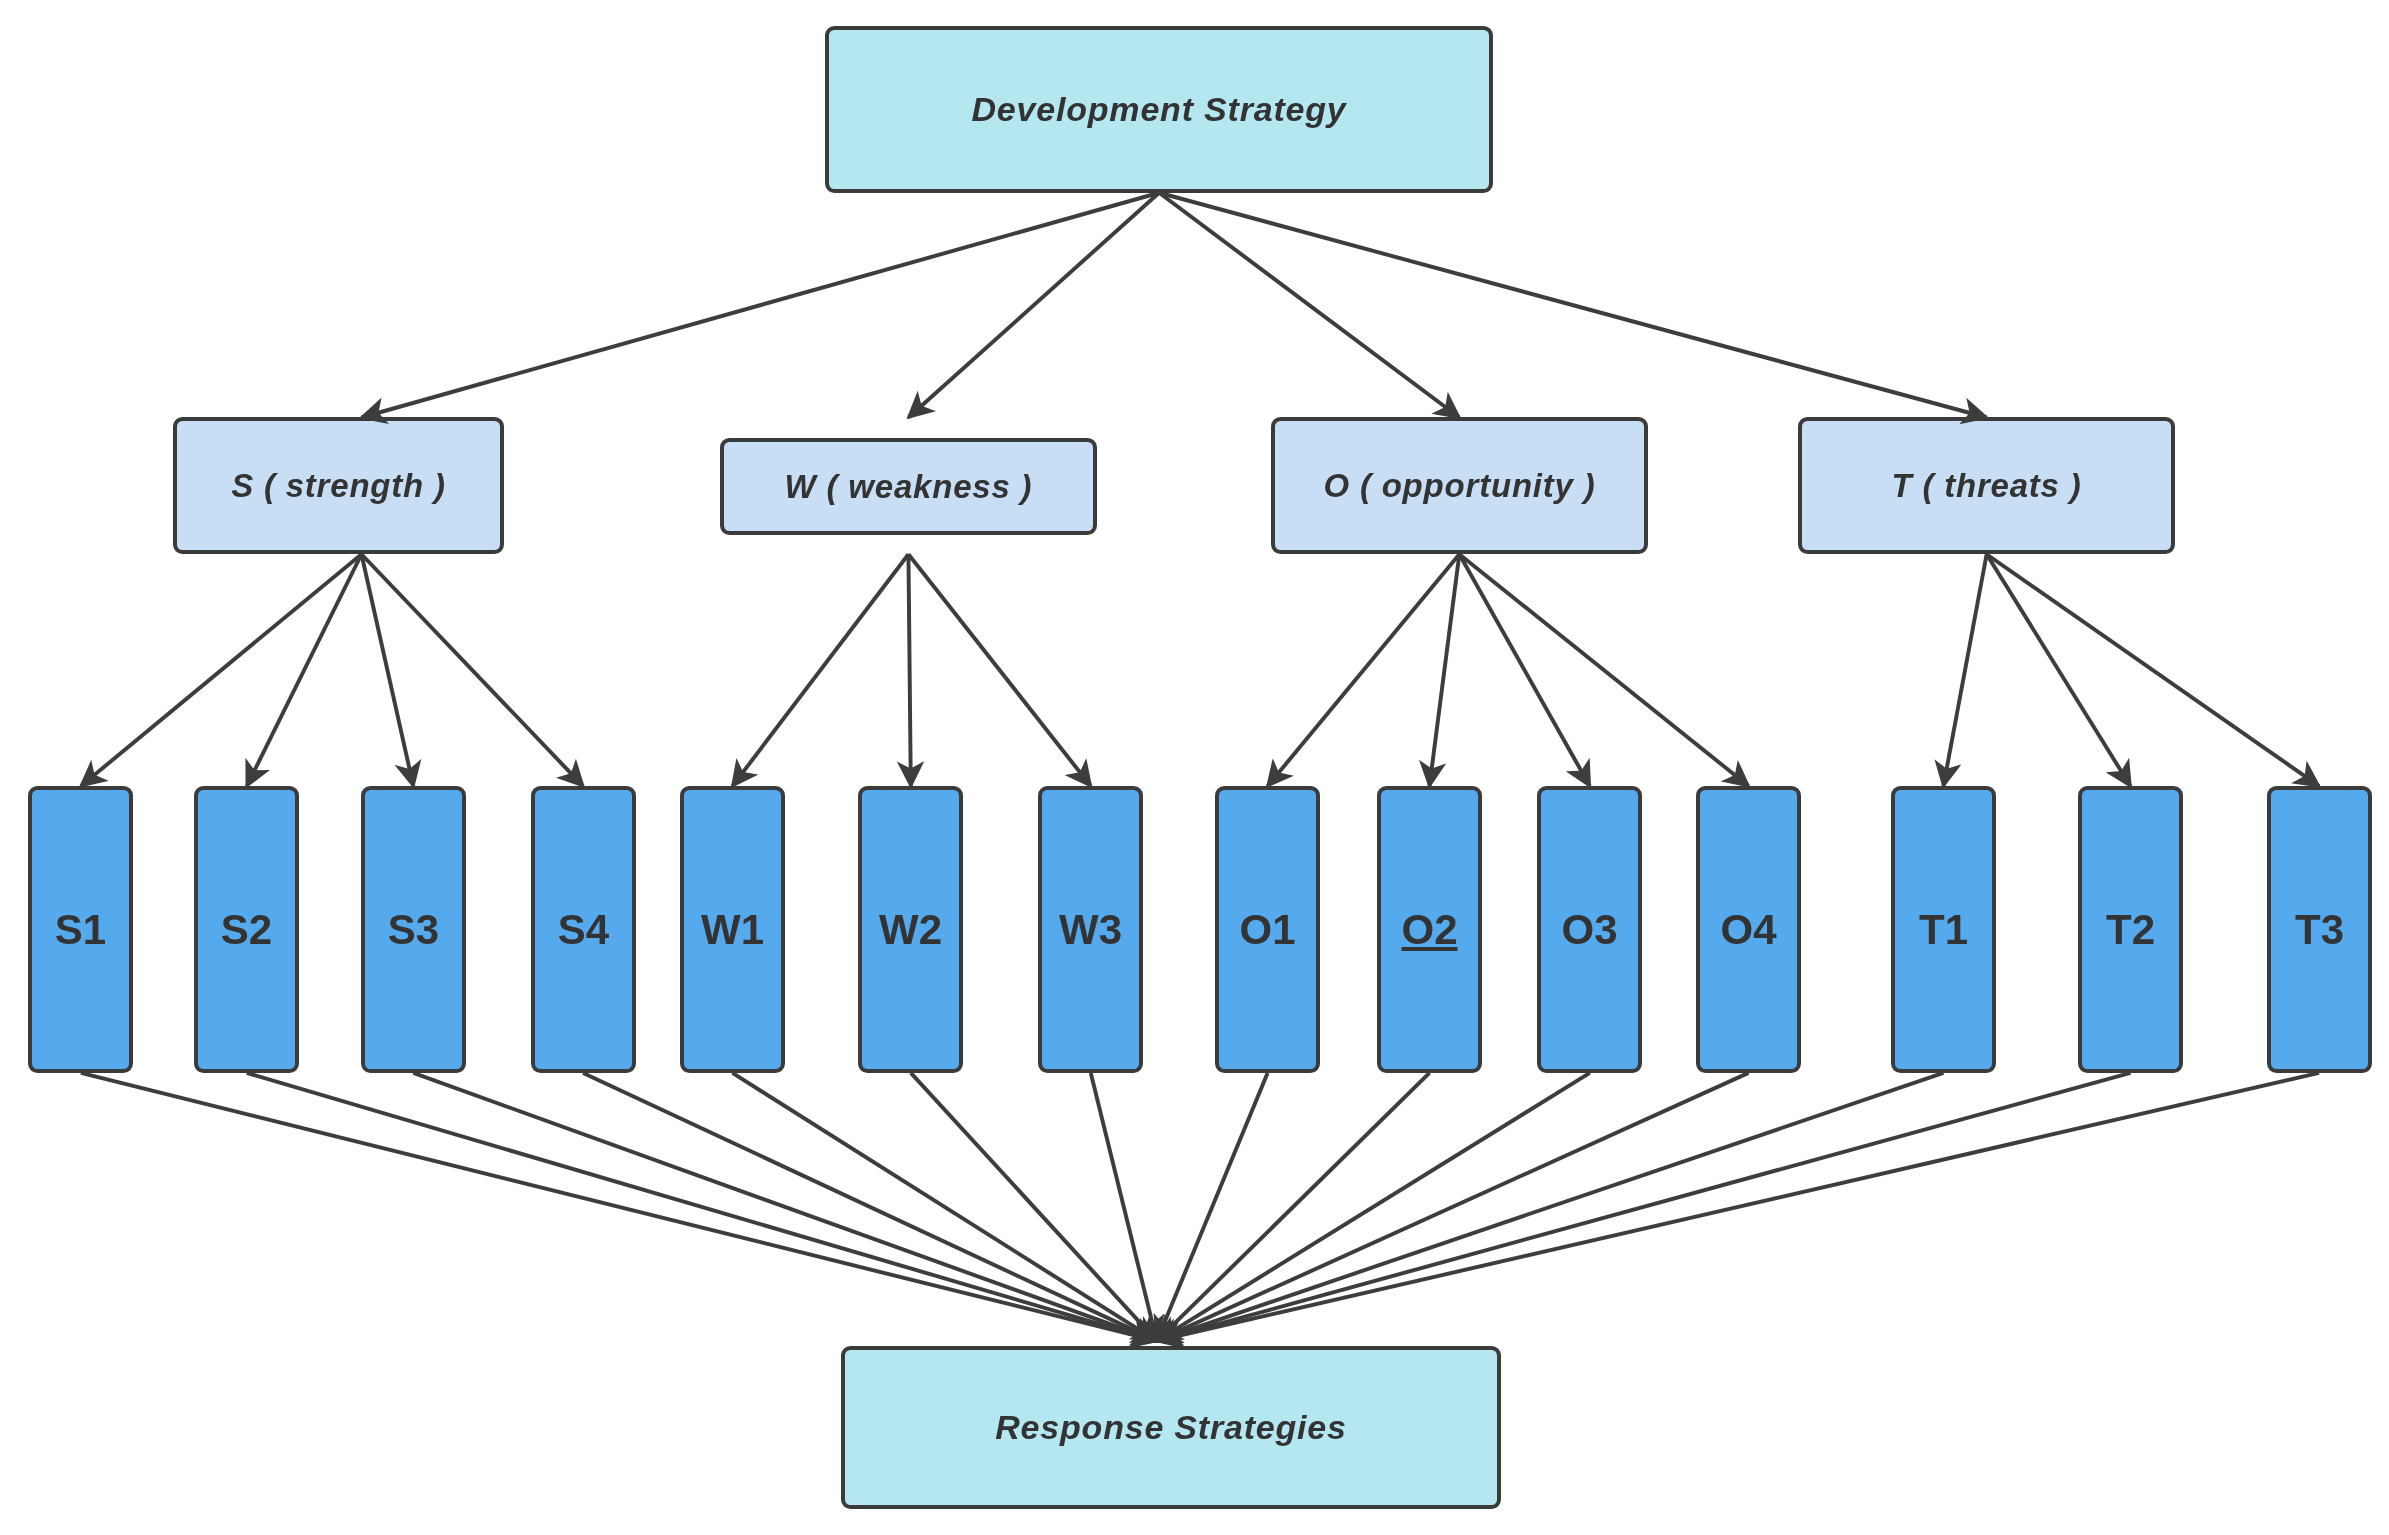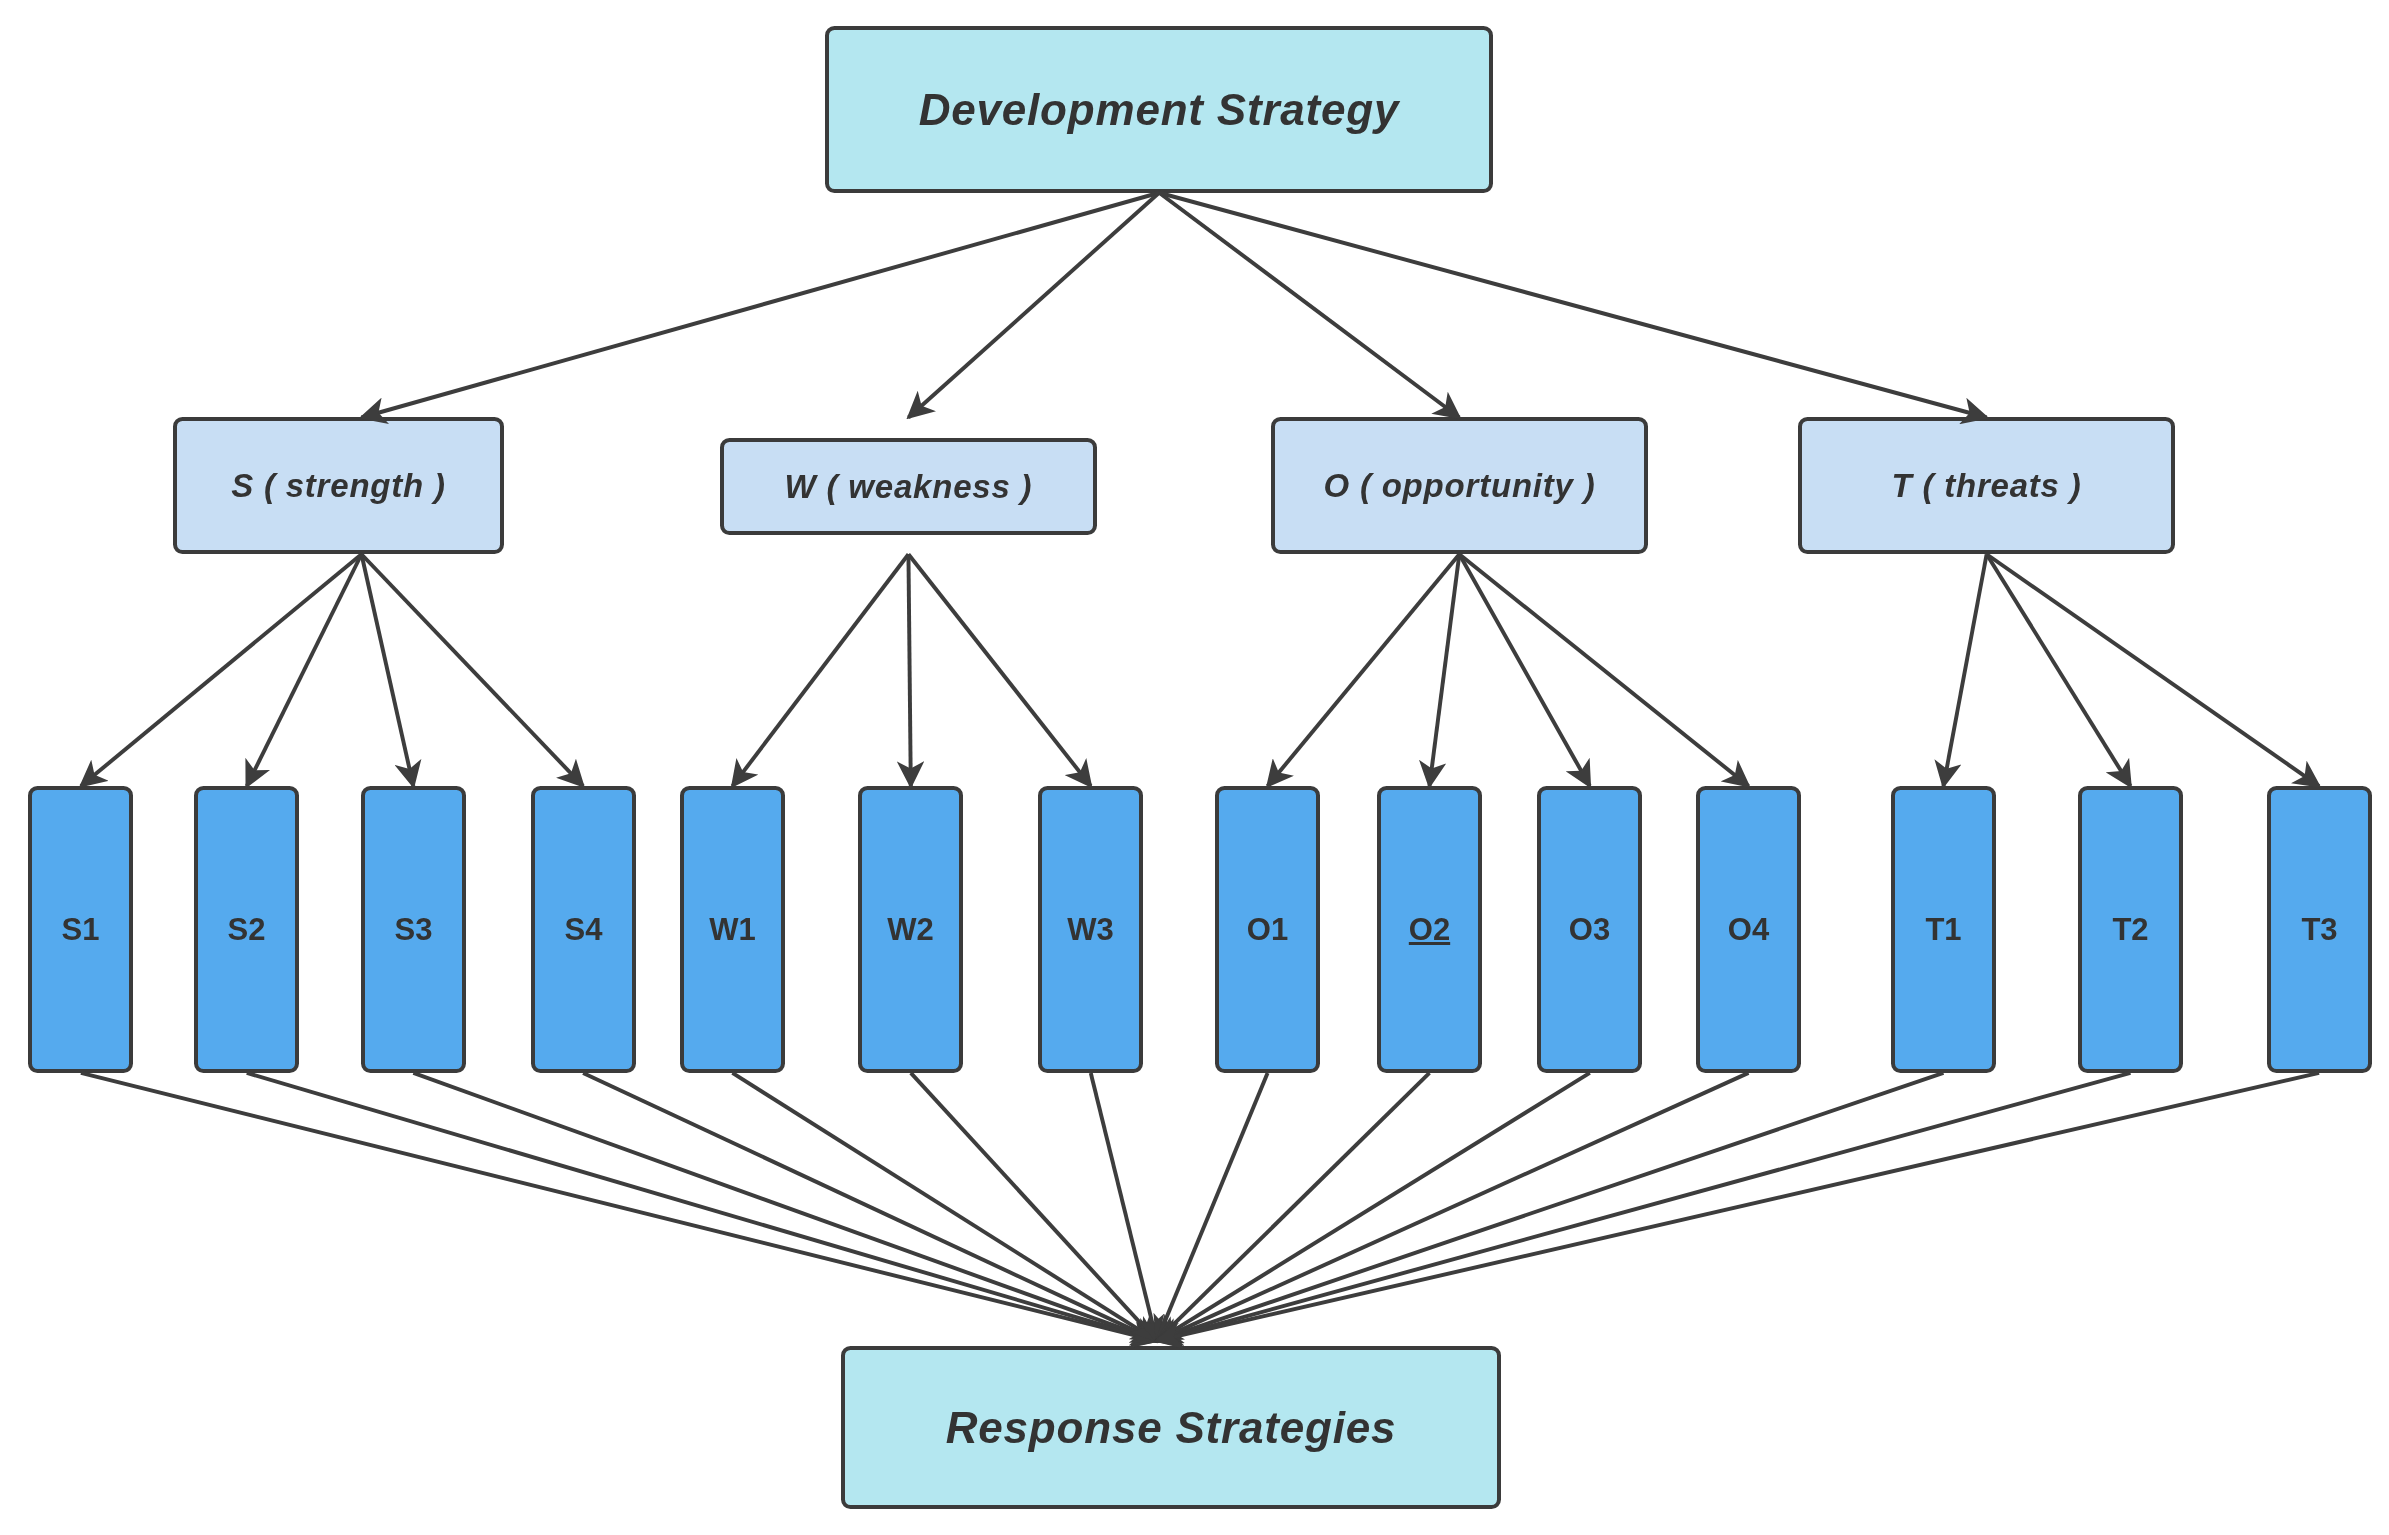--- a/index.html
+++ b/index.html
@@ -25,35 +25,35 @@
     justify-content: center;
     text-align: center;
     color: var(--text, #333333);
   }
   .node span {
     display: block;
     white-space: nowrap;
   }
   .banner {
     background: var(--root-fill, #b4e7f0);
-    font-size: 44px;
+    font-size: 34px;
     font-weight: bold;
     font-style: italic;
     letter-spacing: 0.8px;
   }
   .group {
     background: var(--group-fill, #c8def4);
     font-size: 33px;
     font-weight: bold;
     font-style: italic;
     letter-spacing: 0.8px;
   }
   .leaf {
     background: var(--leaf-fill, #55aaee);
-    font-size: 31px;
+    font-size: 42px;
     font-weight: bold;
     font-style: normal;
   }
   #node-root { left: 825px; top: 26px; width: 668px; height: 167px; }
   #node-sink { left: 841px; top: 1346px; width: 660px; height: 163px; text-align: center; }
   #edges {
     position: absolute;
     left: 0;
     top: 0;
     pointer-events: none;

